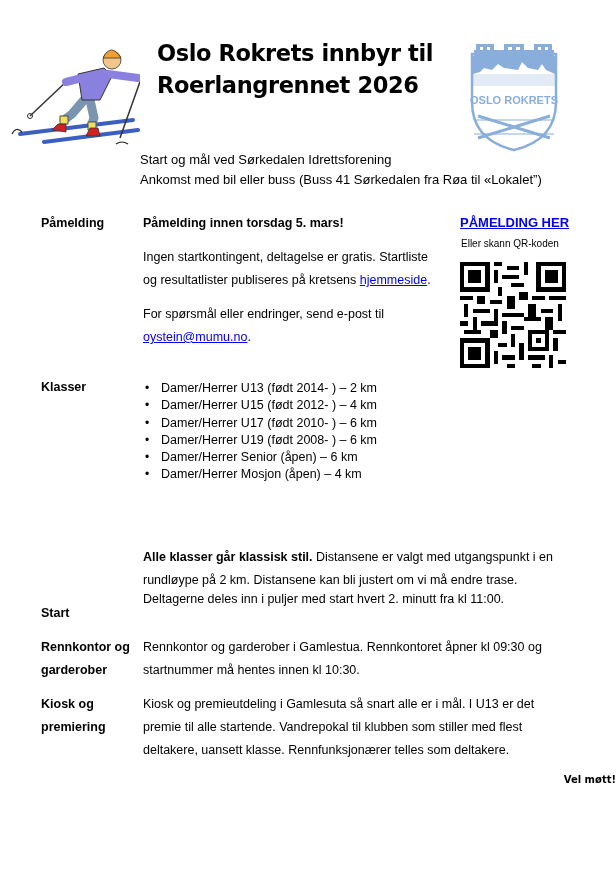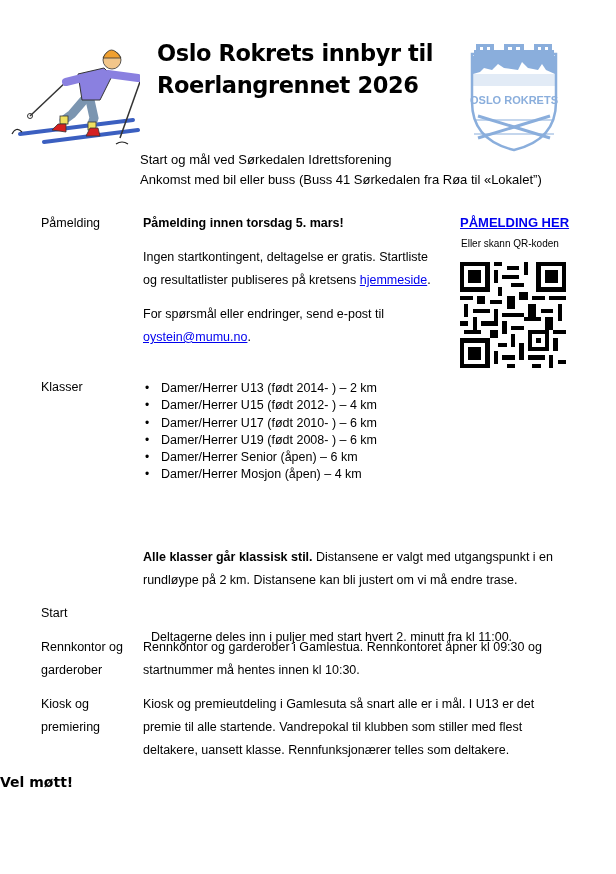--- a/index.html
+++ b/index.html
@@ -5,35 +5,35 @@
   * { box-sizing: border-box; margin: 0; padding: 0; }
   html, body { width: 616px; height: 874px; background: #ffffff; overflow: hidden; }
   body { position: relative; font-family: "Liberation Sans", sans-serif; color: #000; font-size: 13px; }
 
   .skier { position: absolute; left: 8px; top: 38px; width: 132px; height: 108px; }
   .title { position: absolute; left: 157px; top: 38px; font-family: "DejaVu Sans", sans-serif; font-weight: bold; font-size: 22.5px; line-height: 31.5px; letter-spacing: -0.4px; }
   .logo { position: absolute; left: 458px; top: 40px; width: 112px; height: 112px; }
 
   .subinfo { position: absolute; left: 140px; top: 150px; font-size: 13px; line-height: 19.5px; }
 
-  .label { position: absolute; left: 41px; font-weight: normal; font-size: 12.5px; line-height: 23px; }
+  .label { position: absolute; left: 41px; font-weight: bold; font-size: 12.5px; line-height: 23px; }
   .body { position: absolute; left: 143px; font-size: 12.5px; line-height: 23px; }
   .body p { margin-bottom: 11px; }
   .bold { font-weight: bold; }
   a, .link { color: #0000ee; text-decoration: underline; }
 
   .reg-link { position: absolute; left: 460px; top: 215px; font-weight: bold; font-size: 13px; color: #0000ee; text-decoration: underline; }
   .qr-caption { position: absolute; left: 461px; top: 238px; font-size: 10px; }
   .qr { position: absolute; left: 460px; top: 262px; width: 106px; height: 106px; }
 
   ul.classes { list-style: none; }
   ul.classes li { position: relative; padding-left: 18px; line-height: 17.3px; font-size: 12.5px; }
   ul.classes li::before { content: "\2022"; position: absolute; left: 2px; top: 0; font-size: 12px; }
 
-  .closing { position: absolute; left: 0; width: 616px; top: 774px; text-align: left; font-family: "DejaVu Sans", sans-serif; font-weight: bold; font-size: 14px; }
+  .closing { position: absolute; left: 0; width: 616px; top: 774px; text-align: right; font-family: "DejaVu Sans", sans-serif; font-weight: bold; font-size: 10px; }
 </style>
 </head>
 <body>
 
 <svg class="skier" viewBox="0 0 132 108">
 
   <path d="M12 96 L125 82" stroke="#3b5fc0" stroke-width="4" stroke-linecap="round"></path>
   <path d="M36 104 L130 92" stroke="#3b5fc0" stroke-width="4" stroke-linecap="round"></path>
 
   <path d="M4 96 q4 -8 10 -2" stroke="#222" stroke-width="1.2" fill="none"></path>
@@ -166,21 +166,21 @@
   <li>Damer/Herrer U17 (født 2010- ) – 6 km</li>
   <li>Damer/Herrer U19 (født 2008- ) – 6 km</li>
   <li>Damer/Herrer Senior (åpen) – 6 km</li>
   <li>Damer/Herrer Mosjon (åpen) – 4 km</li>
 </ul>
 <div class="body" style="top:546px; width:420px;">
   <span class="bold">Alle klasser går klassisk stil.</span><span> Distansene er valgt med utgangspunkt i en rundløype på 2 km. Distansene kan bli justert om vi må endre trase.</span>
 </div>
 
 <div class="label" style="top:602px;">Start</div>
-<div class="body" style="top:626px; width:430px;margin-left:8px;">Deltagerne deles inn i puljer med start hvert 2. minutt fra kl 11:00.</div>
+<div class="body" style="top:588px; width:430px;">Deltagerne deles inn i puljer med start hvert 2. minutt fra kl 11:00.</div>
 
 <div class="label" style="top:636px;">
   <div>Rennkontor og</div>
   <div>garderober</div>
 </div>
 <div class="body" style="top:636px; width:420px;">Rennkontor og garderober i Gamlestua. Rennkontoret åpner kl 09:30 og startnummer må hentes innen kl 10:30.</div>
 
 <div class="label" style="top:693px;">
   <div>Kiosk og</div>
   <div>premiering</div>

